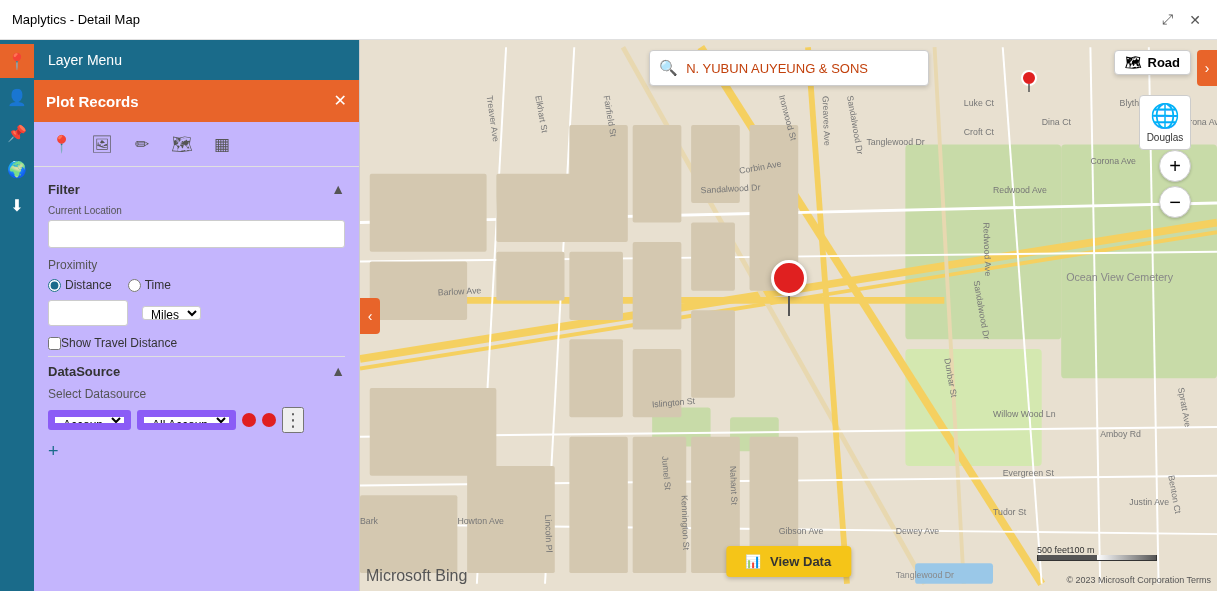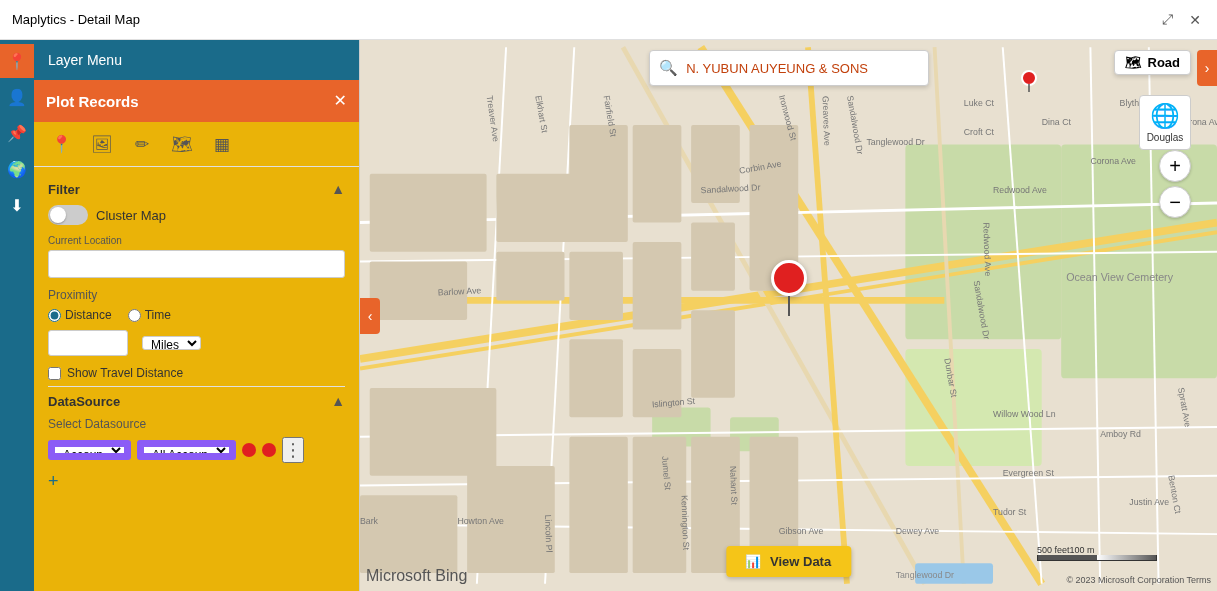--- a/index.html
+++ b/index.html
@@ -46,21 +46,21 @@
       color: #fff;
       font-size: 16px;
       border: none;
       background: none;
     }
     .sidebar-icon-btn.active { background: #e8642a; }
 
     
     .panel {
       width: 326px;
-      background: #eab308;
+      background: #c4b5fd;
       display: flex;
       flex-direction: column;
       border-right: 1px solid #ccc;
       overflow-y: auto;
     }
     .panel-layer-menu {
       background: #1a6b8a;
       color: #fff;
       padding: 10px 14px;
       font-size: 14px;
@@ -162,21 +162,21 @@
 
     .proximity-label { font-size: 12px; color: #555; margin-bottom: 6px; font-weight: 500; }
     .radio-row { display: flex; gap: 16px; margin-bottom: 8px; }
     .radio-option { display: flex; align-items: center; gap: 4px; font-size: 12px; color: #333; cursor: pointer; }
     .radio-option input[type=radio] { accent-color: #1a6b8a; }
 
     .distance-row { display: flex; gap: 6px; margin-bottom: 10px; align-items: center; }
     .distance-input { width: 80px; height: 26px; border: 1px solid #ccc; border-radius: 3px; padding: 0 6px; font-size: 12px; }
     .distance-select { height: 14px; border: 1px solid #ccc; border-radius: 3px; padding: 0 4px; font-size: 12px; background: #fff; margin-left: 8px; }
 
-    .checkbox-row { display: flex; align-items: center; gap: 6px; }
+    .checkbox-row { display: flex; align-items: center; gap: 0; }
     .checkbox-row input[type=checkbox] { accent-color: #1a6b8a; }
     .checkbox-label { font-size: 12px; color: #333; }
     .datasource-label { font-size: 12px; color: #555; margin-bottom: 6px; }
     .datasource-row { display: flex; align-items: center; gap: 6px; margin-bottom: 8px; }
     .ds-select { height: 20px; border: 7px solid #8b5cf6; border-radius: 3px; padding: 0 4px; font-size: 12px; background: #fff; }
     .ds-dot { width: 14px; height: 14px; border-radius: 50%; background: #e02020; display: inline-block; }
     .ds-dots-more { font-size: 18px; color: #555; cursor: pointer; }
 
     .add-btn { background: none; border: none; font-size: 18px; color: #1a6b8a; cursor: pointer; margin-bottom: 8px; }
     .select-cat-label { font-size: 12px; color: #555; }
@@ -439,24 +439,20 @@
 
     <div class="panel-content">
 
       
       <div class="section-header">
         <span class="section-title">Filter</span>
         <button class="section-toggle">▲</button>
       </div>
 
       
-      <div class="toggle-row">
-        <div class="toggle-switch"></div>
-        <span class="toggle-label">Cluster Map</span>
-      </div>
 
       
       <div class="field-label">Current Location</div>
       <input type="text" class="text-input" value="" style="">
 
       
       <div class="proximity-label">Proximity</div>
       <div class="radio-row">
         <label class="radio-option">
           <input type="radio" name="proximity" checked="" style="">

